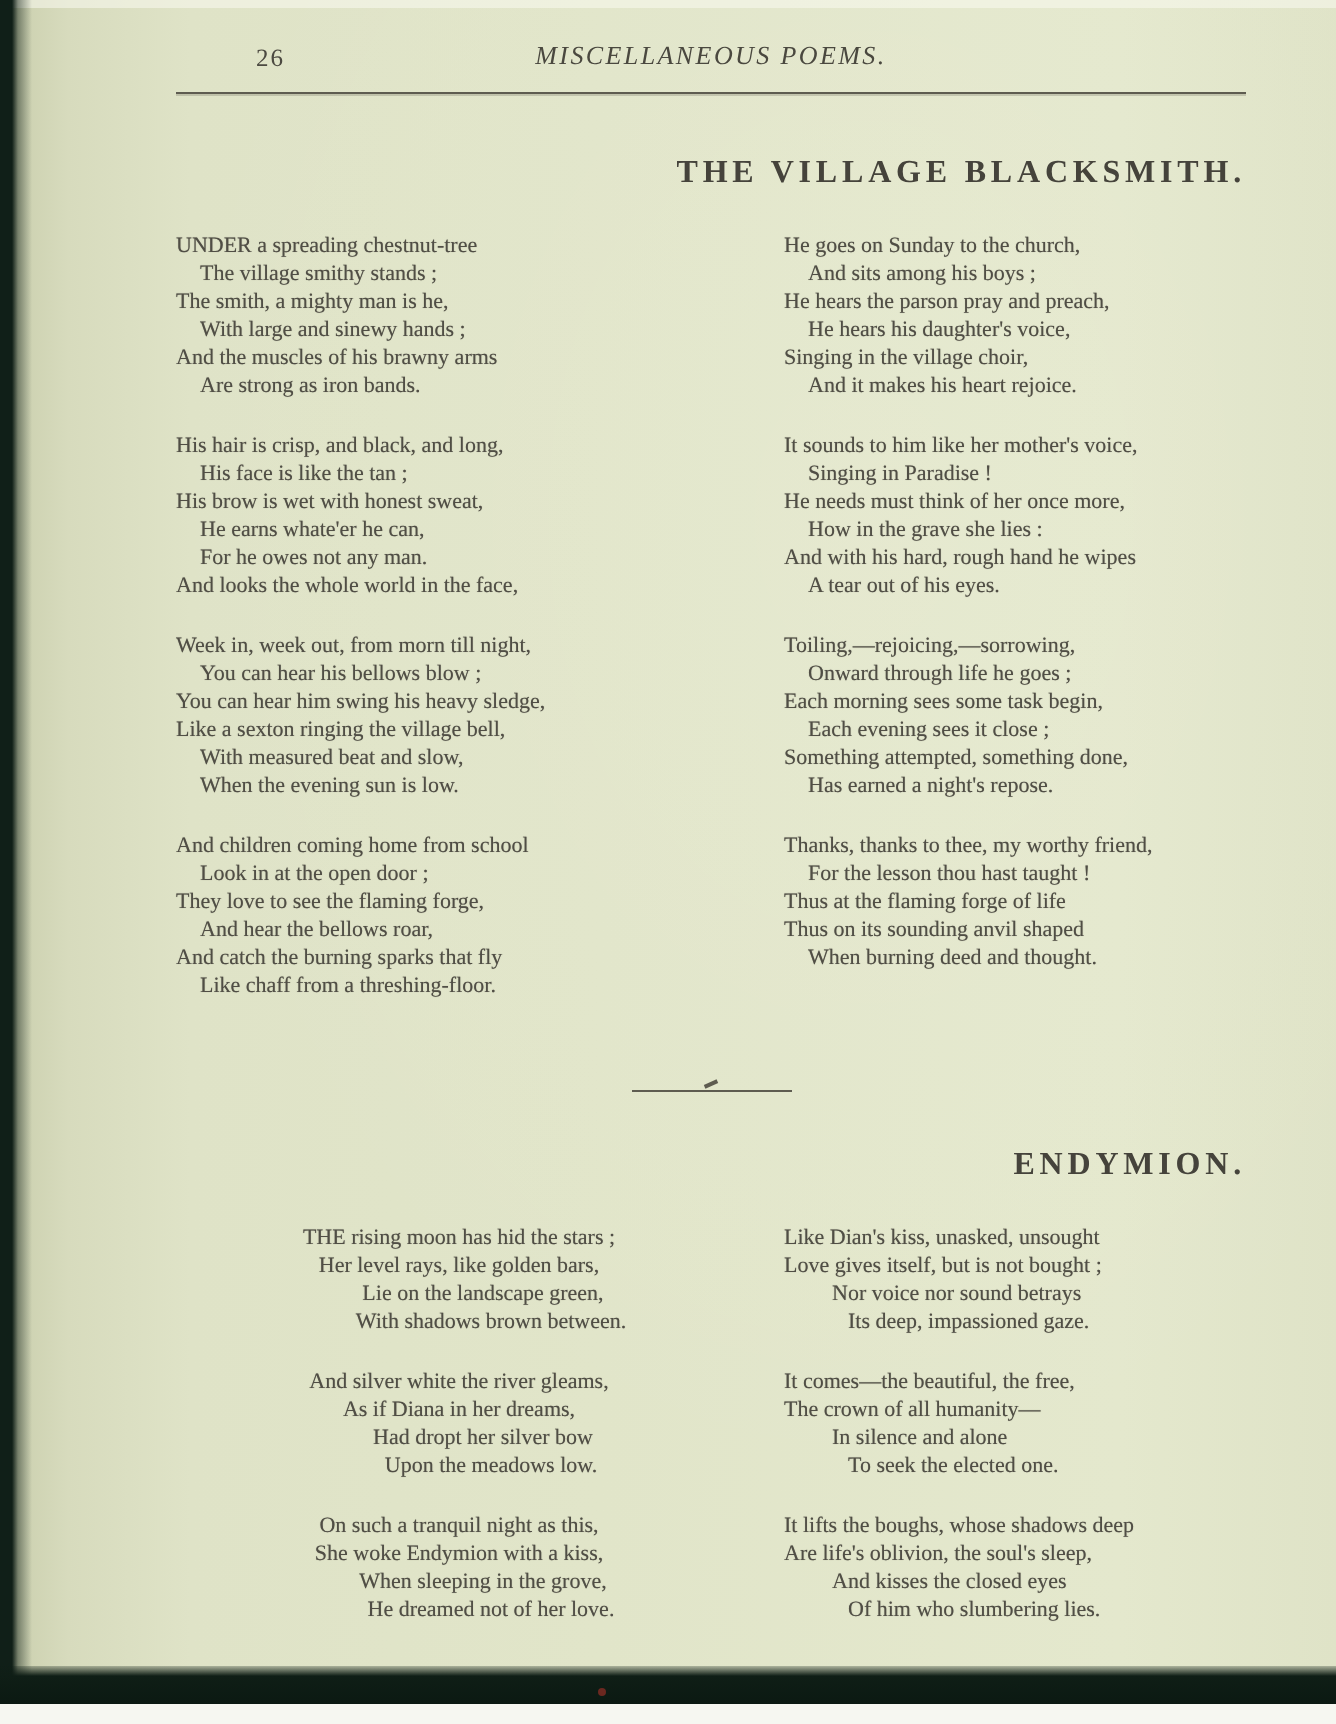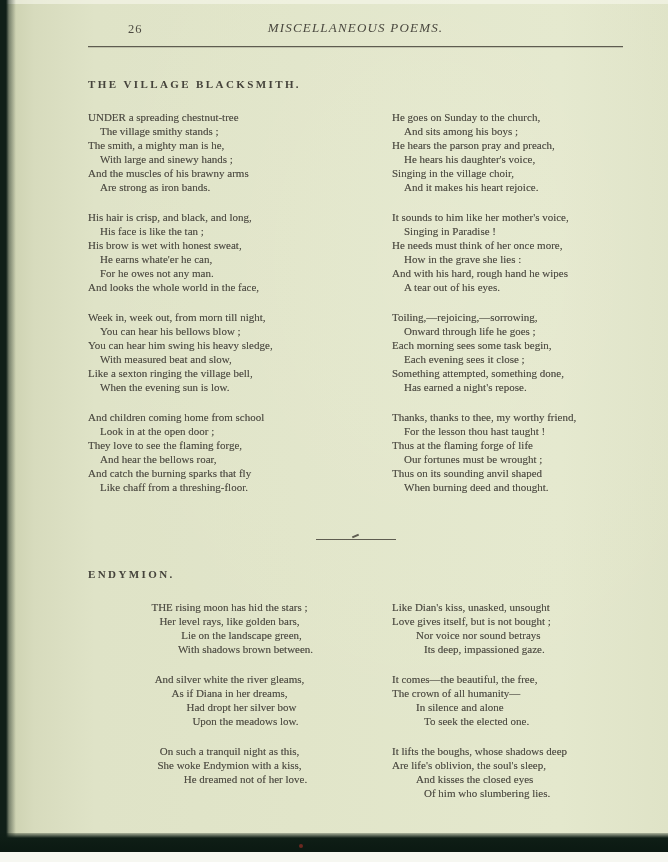--- a/index.html
+++ b/index.html
@@ -16,21 +16,21 @@
   }
   .page { position:absolute; left:0; top:0; width:668px; padding:20px 45px 0 88px; }
 
   
   .header { position:relative; height:17px; }
   .page-num { position:absolute; left:40px; top:2px; font-size:12.5px; letter-spacing:1px; color:#4c4a41; }
   .running-title { display:block; text-align:center; font-style:italic; font-size:13px; letter-spacing:1.2px; color:#4a483f; }
   .header-rule { margin-top:9px; border-top:1.6px solid #5e5c50; box-shadow:0 1px 0 rgba(94,92,80,0.25); }
 
   
-  .poem-title { text-align:left; font-size:11px; font-weight:bold; letter-spacing:2.4px; color:#45433b; }
+  .poem-title { text-align:right; font-size:16px; font-weight:bold; letter-spacing:2.4px; color:#45433b; }
   .poem-0 .poem-title { margin-top:31px; }
   .poem-columns { margin-top:20px; display:flex;gap:36px; }
   .poem-col { width:255px; }
   .poem-col.col-0 { margin-right:13px; }
   .poem-col.col-1 { flex:1; }
   .poem-1 .poem-col.col-0 { padding-left:28px;text-align:center; }
   .stanza { margin-bottom:16px; }
   .stanza:last-child { margin-bottom:0;margin-top:12px; }
   .line { font-size:11px; line-height:14px; white-space:nowrap; text-shadow:0 0 0.4px rgba(80,78,69,0.55); }
   .indent-1 { margin-left:12px; }
@@ -81,22 +81,22 @@
                 <div class="line indent-1">His face is like the tan ;</div>
                 <div class="line indent-0">His brow is wet with honest sweat,</div>
                 <div class="line indent-1">He earns whate'er he can,</div>
                 <div class="line indent-1">For he owes not any man.</div>
                 <div class="line indent-0">And looks the whole world in the face,</div>
               </div>
               <div class="stanza">
                 <div class="line indent-0">Week in, week out, from morn till night,</div>
                 <div class="line indent-1">You can hear his bellows blow ;</div>
                 <div class="line indent-0">You can hear him swing his heavy sledge,</div>
+                <div class="line indent-0">Like a sexton ringing the village bell,</div>
                 <div class="line indent-1">With measured beat and slow,</div>
-                <div class="line indent-0">Like a sexton ringing the village bell,</div>
                 <div class="line indent-1">When the evening sun is low.</div>
               </div>
               <div class="stanza">
                 <div class="line indent-0">And children coming home from school</div>
                 <div class="line indent-1">Look in at the open door ;</div>
                 <div class="line indent-0">They love to see the flaming forge,</div>
                 <div class="line indent-1">And hear the bellows roar,</div>
                 <div class="line indent-0">And catch the burning sparks that fly</div>
                 <div class="line indent-1">Like chaff from a threshing-floor.</div>
               </div>
@@ -123,21 +123,20 @@
                 <div class="line indent-1">Onward through life he goes ;</div>
                 <div class="line indent-0">Each morning sees some task begin,</div>
                 <div class="line indent-1">Each evening sees it close ;</div>
                 <div class="line indent-0">Something attempted, something done,</div>
                 <div class="line indent-1">Has earned a night's repose.</div>
               </div>
               <div class="stanza">
                 <div class="line indent-0">Thanks, thanks to thee, my worthy friend,</div>
                 <div class="line indent-1">For the lesson thou hast taught !</div>
                 <div class="line indent-0">Thus at the flaming forge of life</div>
-                <div class="line indent-1">Our fortunes must be wrought ;</div>
                 <div class="line indent-0">Thus on its sounding anvil shaped</div>
                 <div class="line indent-1">When burning deed and thought.</div>
               </div>
             </div>
           </div>
         </section>
         <div class="divider"></div>
         <section class="poem poem-1">
           <h2 class="poem-title">ENDYMION.</h2>
           <div class="poem-columns">
@@ -150,20 +149,21 @@
               </div>
               <div class="stanza">
                 <div class="line indent-0">And silver white the river gleams,</div>
                 <div class="line indent-0">As if Diana in her dreams,</div>
                 <div class="line indent-2">Had dropt her silver bow</div>
                 <div class="line indent-3">Upon the meadows low.</div>
               </div>
               <div class="stanza">
                 <div class="line indent-0">On such a tranquil night as this,</div>
                 <div class="line indent-0">She woke Endymion with a kiss,</div>
+                <div class="line indent-2">When sleeping in the grove,</div>
                 <div class="line indent-3">He dreamed not of her love.</div>
               </div>
             </div>
             <div class="poem-col col-1">
               <div class="stanza">
                 <div class="line indent-0">Like Dian's kiss, unasked, unsought</div>
                 <div class="line indent-0">Love gives itself, but is not bought ;</div>
                 <div class="line indent-2">Nor voice nor sound betrays</div>
                 <div class="line indent-3">Its deep, impassioned gaze.</div>
               </div>

